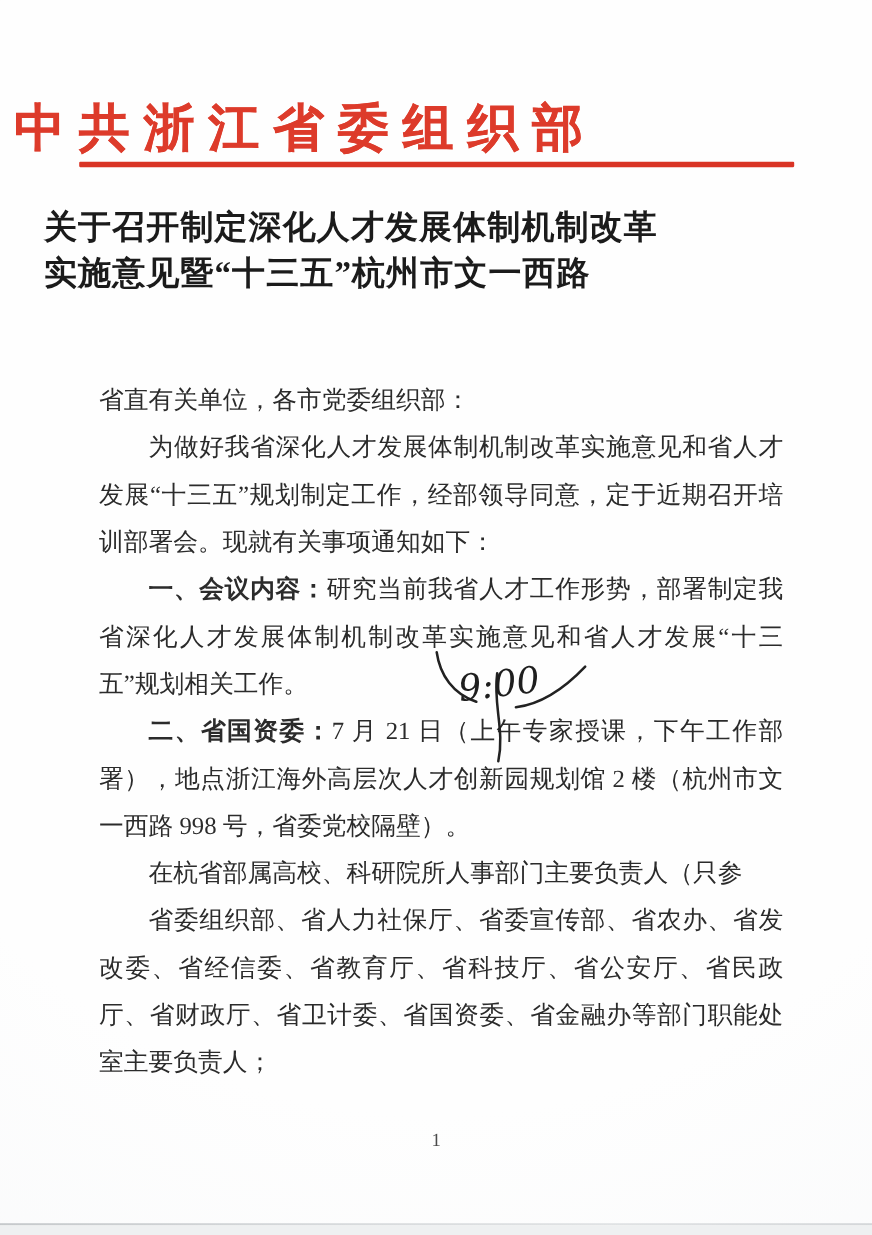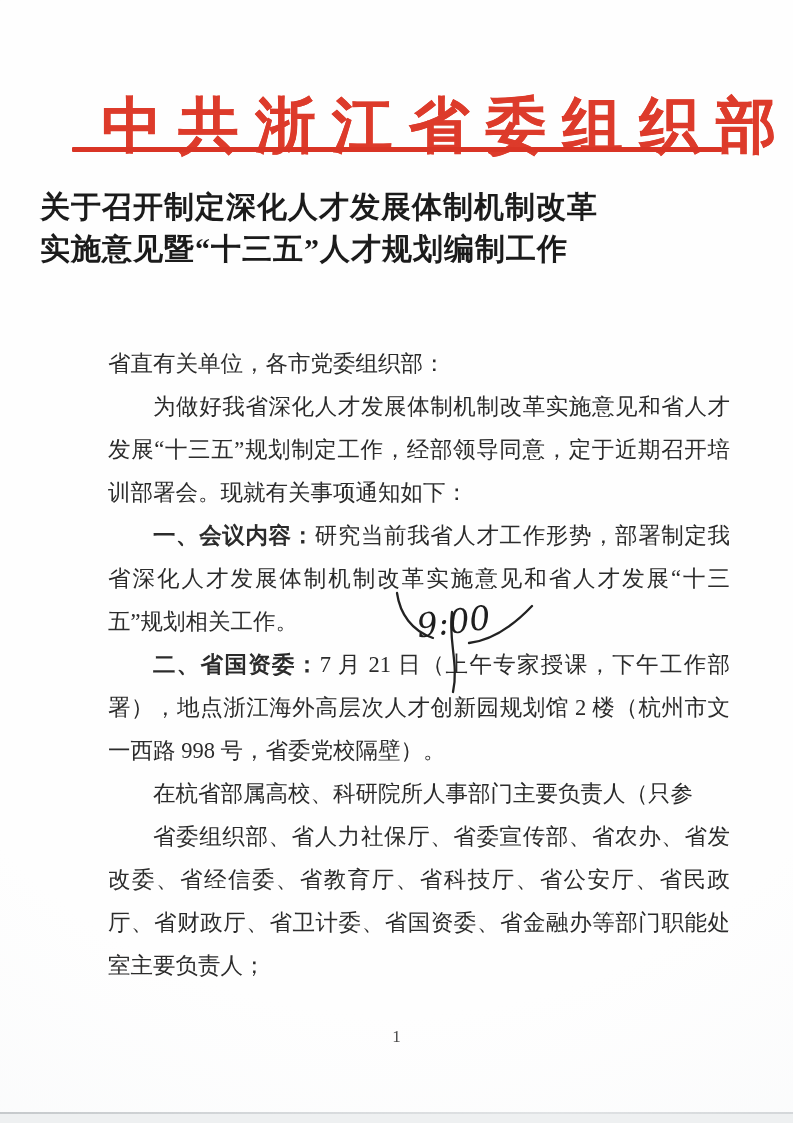--- a/index.html
+++ b/index.html
@@ -19,39 +19,39 @@
     background:linear-gradient(90deg, #9aa0a4 0%, #b9bec2 40%, #c9cdd0 70%, #b4b9bd 100%);
     opacity:.55;
   }
   .below-edge{
     position:absolute;left:0;top:1114px;width:793px;height:9px;
     background:#eef0f1;
   }
 
   .letterhead{
     position:absolute;top:86px;left:0;width:100%;
-    text-align:right;
-    font-size:60px;font-weight:bold;
+    text-align:left;
+    font-size:46px;font-weight:bold;
     color:#dd3b2b;
     letter-spacing:0.28em;text-indent:0.28em;
     -webkit-text-stroke:0.5px #dd3b2b;
   }
   .red-rule{
     position:absolute;top:147px;left:72px;width:650px;height:5px;
     background:#d93425;border-radius:1px;
   }
 
   .doc-title{
     position:absolute;top:186px;left:40px;width:713px;
     font-size:30px;line-height:42px;font-weight:bold;
     color:#1b1b1b;letter-spacing:1px;
   }
 
   .body-text{
-    position:absolute;top:342px;left:108px;width:622px;
+    position:absolute;top:342px;left:90px;width:622px;
     font-size:22.5px;line-height:43px;
     color:#2b2b2b;
     text-align:justify;
   }
   .body-text p{margin:0;padding:0;}
   .body-text p.indent{text-indent:2em;}
   .body-text .lead{font-weight:bold;}
 
   .page-number{
     position:absolute;top:1026px;left:0;width:100%;
@@ -68,21 +68,21 @@
 <body>
 
 <div class="page">
 
   <div class="letterhead">中共浙江省委组织部</div>
 
   <div class="red-rule"></div>
 
   <div class="doc-title">
     <div>关于召开制定深化人才发展体制机制改革</div>
-    <div>实施意见暨“十三五”人才规划编制工作</div>
+    <div>实施意见暨“十三五”杭州市文一西路</div>
   </div>
 
   <div class="body-text">
     <p>省直有关单位，各市党委组织部：</p>
     <p class="indent"><span class="lead"></span><span>为做好我省深化人才发展体制机制改革实施意见和省人才发展“十三五”规划制定工作，经部领导同意，定于近期召开培训部署会。现就有关事项通知如下：</span></p>
     <p class="indent"><span class="lead">一、会议内容：</span><span>研究当前我省人才工作形势，部署制定我省深化人才发展体制机制改革实施意见和省人才发展“十三五”规划相关工作。</span></p>
     <p class="indent"><span class="lead">二、省国资委：</span><span>7 月 21 日（上午专家授课，下午工作部署），地点浙江海外高层次人才创新园规划馆 2 楼（杭州市文一西路 998 号，省委党校隔壁）。</span></p>
     <p class="indent"><span class="lead"></span><span>在杭省部属高校、科研院所人事部门主要负责人（只参</span></p>
     <p class="indent"><span class="lead"></span><span>省委组织部、省人力社保厅、省委宣传部、省农办、省发改委、省经信委、省教育厅、省科技厅、省公安厅、省民政厅、省财政厅、省卫计委、省国资委、省金融办等部门职能处室主要负责人；</span></p>
   </div>

